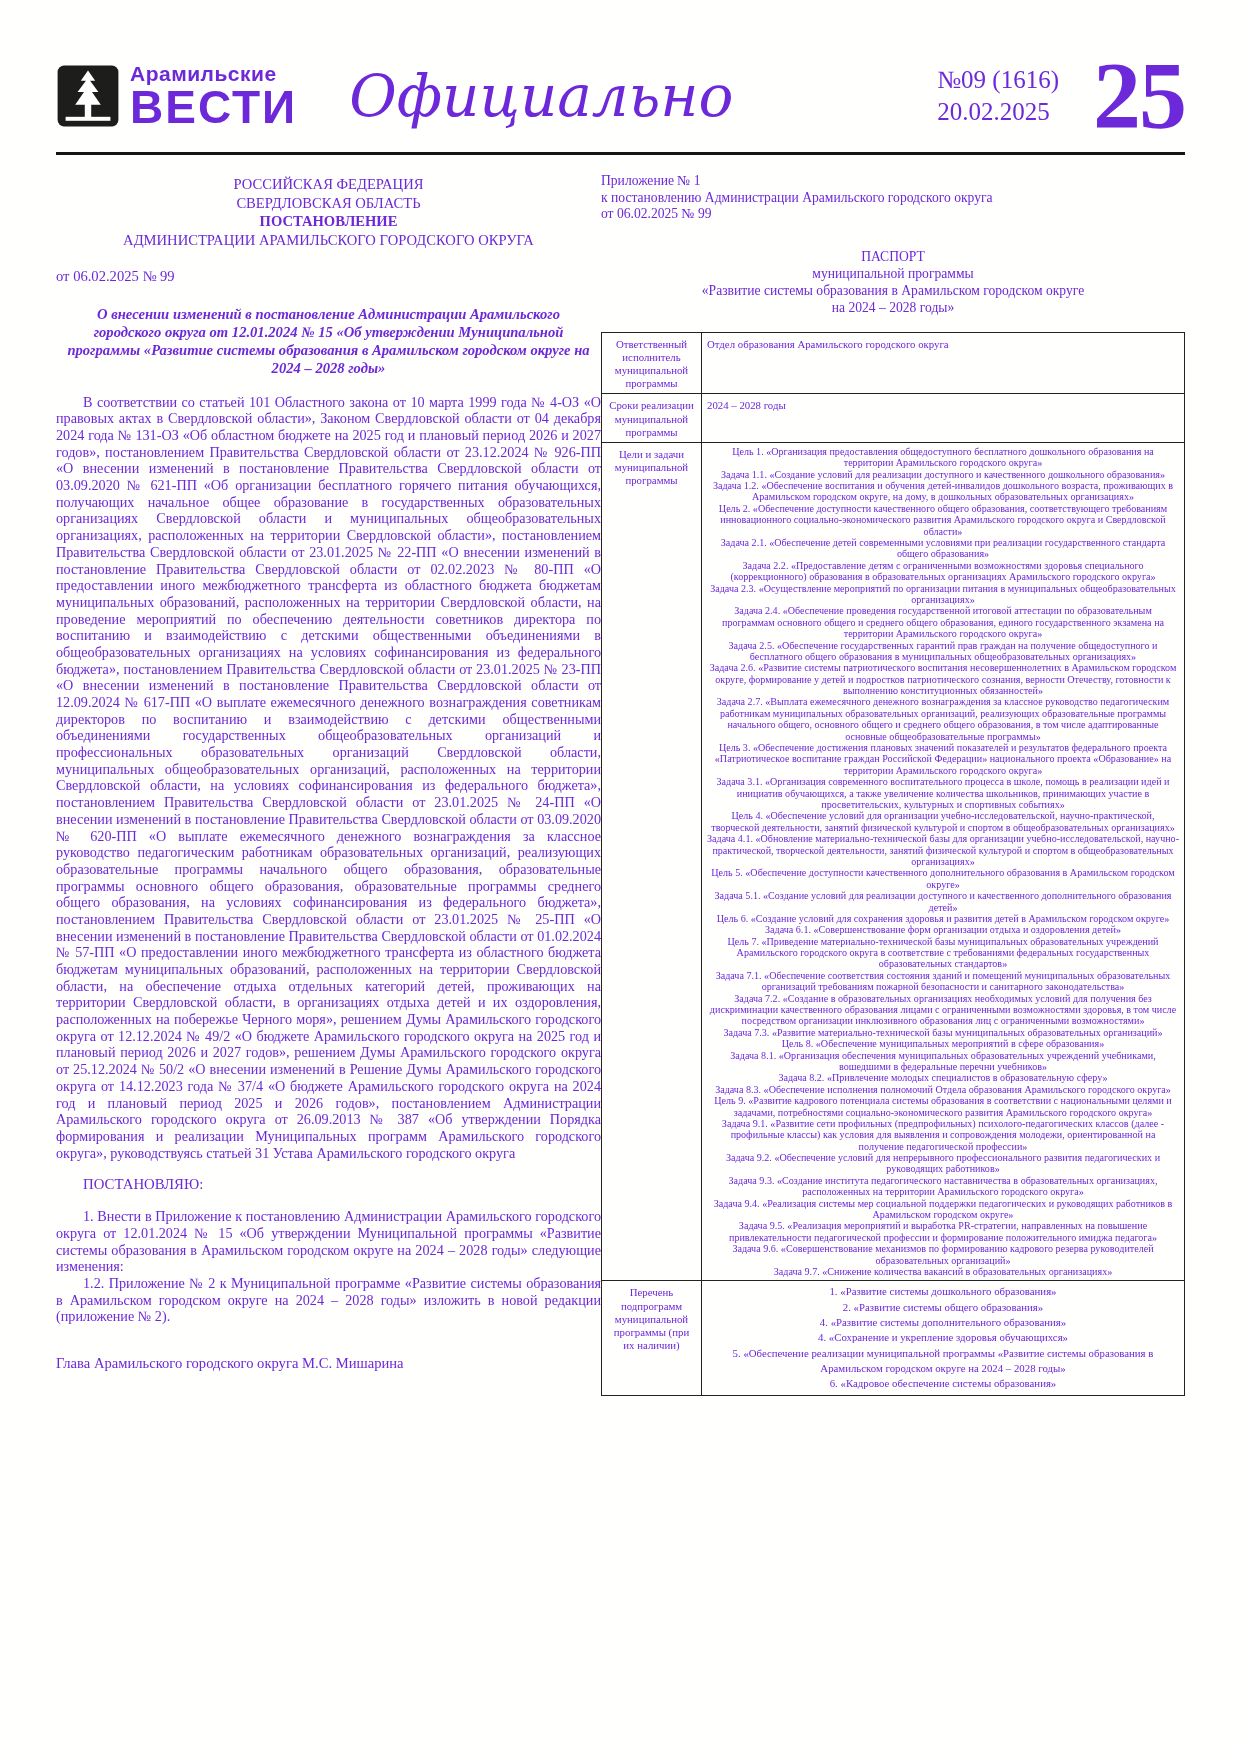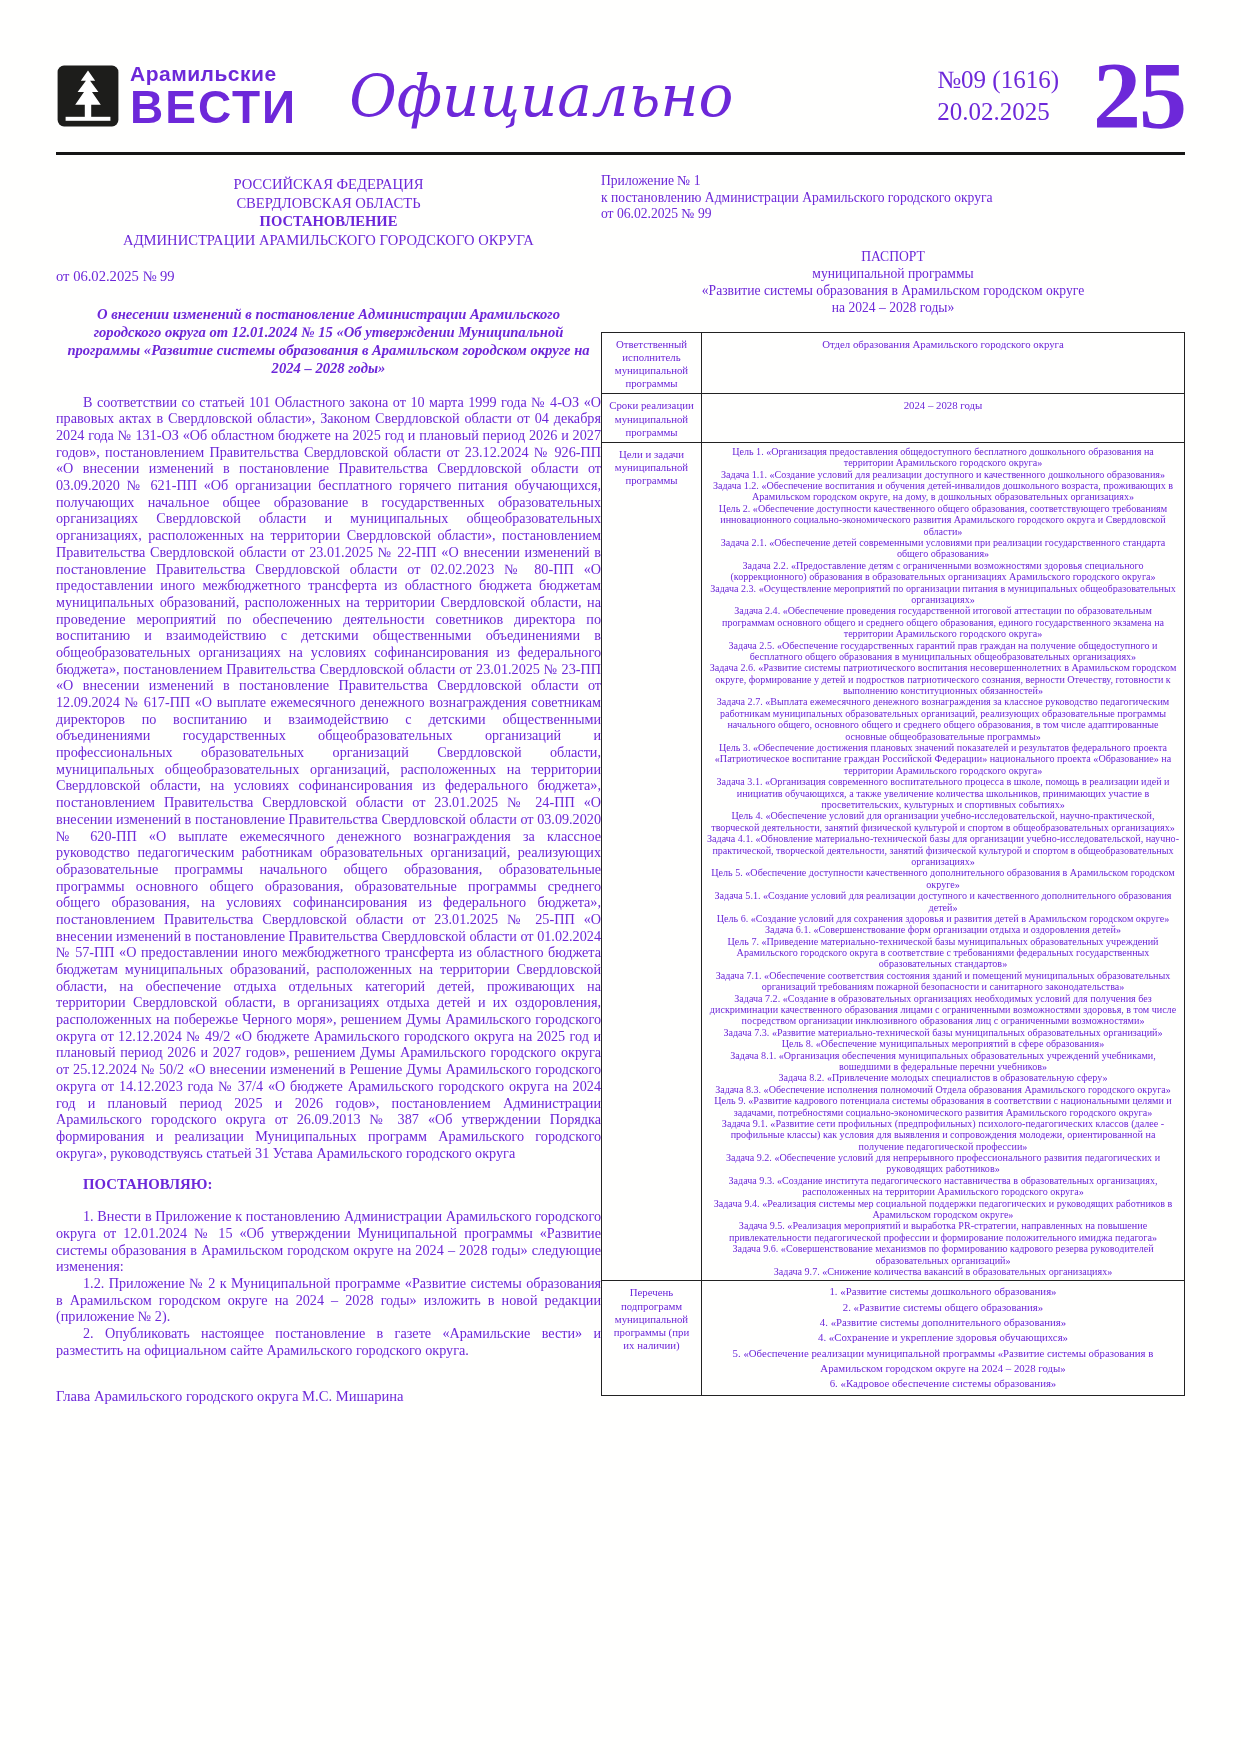--- a/index.html
+++ b/index.html
@@ -25,30 +25,30 @@
   .col-left { width:545px; flex:0 0 545px; }
   .col-right { flex:1; min-width:0; }
   
   .doc-head { text-align:center; font-size:14.6px; line-height:1.28; margin-top:2px; }
   .doc-head .bold { font-weight:700; }
   .doc-date { margin-top:18px; font-size:14.6px; }
   .doc-title { margin-top:20px; padding:0 8px; text-align:center; font-weight:700; font-style:italic; font-size:14.6px; line-height:1.25; }
   .body-par { font-size:14.2px; line-height:1.175; text-align:justify; }
   .indent { text-indent:27px; }
   .preamble { margin-top:16px; }
-  .resolve { margin:15px 0 15px 0; font-weight:700; font-size:14.8px; text-indent:27px; }
+  .resolve { margin:15px 0 15px 0; font-weight:400; font-size:14.8px; text-indent:27px; }
   .decree-items .decree-item { font-size:14.2px; line-height:1.175; text-align:justify; text-indent:27px; }
   .signature { margin-top:30px; font-size:14.6px; }
   
   .annex-ref { text-align:left; font-size:13.6px; line-height:1.22; }
   .passport-head { text-align:center; font-size:13.6px; line-height:1.25; margin-top:26px; }
   .passport-table { width:100%; border-collapse:collapse; margin-top:15px; table-layout:fixed; }
   .passport-table td { border:1px solid #222; vertical-align:top; padding:3px 5px; }
   .passport-table td.th { width:100px; text-align:center; font-size:10.8px; line-height:1.22; padding-top:5px; }
-  .passport-table td.val { text-align:center; font-size:10.8px; line-height:1.22; padding-top:5px; }
+  .passport-table td.val { font-size:10.8px; line-height:1.22; padding-top:5px; }
   .goals-list .goal-item { text-align:center; font-size:10.1px; line-height:1.13; }
   .subs-list .subprogram-item { text-align:center; font-size:10.8px; line-height:1.42; }
 </style>
 </head>
 <body>
 
 <div class="page">
 
   <header class="masthead">
     <div class="brand">
@@ -83,21 +83,20 @@
         <div class="bold">ПОСТАНОВЛЕНИЕ</div>
         <div>АДМИНИСТРАЦИИ АРАМИЛЬСКОГО ГОРОДСКОГО ОКРУГА</div>
       </div>
       <p class="doc-date">от 06.02.2025 № 99</p>
       <p class="doc-title">О внесении изменений в постановление Администрации Арамильского городского округа от 12.01.2024 № 15 «Об утверждении Муниципальной программы «Развитие системы образования в Арамильском городском округе на 2024 – 2028 годы»</p>
       <p class="body-par indent preamble">В соответствии со статьей 101 Областного закона от 10 марта 1999 года № 4-ОЗ «О правовых актах в Свердловской области», Законом Свердловской области от 04 декабря 2024 года № 131-ОЗ «Об областном бюджете на 2025 год и плановый период 2026 и 2027 годов», постановлением Правительства Свердловской области от 23.12.2024 № 926-ПП «О внесении изменений в постановление Правительства Свердловской области от 03.09.2020 № 621-ПП «Об организации бесплатного горячего питания обучающихся, получающих начальное общее образование в государственных образовательных организациях Свердловской области и муниципальных общеобразовательных организациях, расположенных на территории Свердловской области», постановлением Правительства Свердловской области от 23.01.2025 № 22-ПП «О внесении изменений в постановление Правительства Свердловской области от 02.02.2023 № 80-ПП «О предоставлении иного межбюджетного трансферта из областного бюджета бюджетам муниципальных образований, расположенных на территории Свердловской области, на проведение мероприятий по обеспечению деятельности советников директора по воспитанию и взаимодействию с детскими общественными объединениями в общеобразовательных организациях на условиях софинансирования из федерального бюджета», постановлением Правительства Свердловской области от 23.01.2025 № 23-ПП «О внесении изменений в постановление Правительства Свердловской области от 12.09.2024 № 617-ПП «О выплате ежемесячного денежного вознаграждения советникам директоров по воспитанию и взаимодействию с детскими общественными объединениями государственных общеобразовательных организаций и профессиональных образовательных организаций Свердловской области, муниципальных общеобразовательных организаций, расположенных на территории Свердловской области, на условиях софинансирования из федерального бюджета», постановлением Правительства Свердловской области от 23.01.2025 № 24-ПП «О внесении изменений в постановление Правительства Свердловской области от 03.09.2020 № 620-ПП «О выплате ежемесячного денежного вознаграждения за классное руководство педагогическим работникам образовательных организаций, реализующих образовательные программы начального общего образования, образовательные программы основного общего образования, образовательные программы среднего общего образования, на условиях софинансирования из федерального бюджета», постановлением Правительства Свердловской области от 23.01.2025 № 25-ПП «О внесении изменений в постановление Правительства Свердловской области от 01.02.2024 № 57-ПП «О предоставлении иного межбюджетного трансферта из областного бюджета бюджетам муниципальных образований, расположенных на территории Свердловской области, на обеспечение отдыха отдельных категорий детей, проживающих на территории Свердловской области, в организациях отдыха детей и их оздоровления, расположенных на побережье Черного моря», решением Думы Арамильского городского округа от 12.12.2024 № 49/2 «О бюджете Арамильского городского округа на 2025 год и плановый период 2026 и 2027 годов», решением Думы Арамильского городского округа от 25.12.2024 № 50/2 «О внесении изменений в Решение Думы Арамильского городского округа от 14.12.2023 года № 37/4 «О бюджете Арамильского городского округа на 2024 год и плановый период 2025 и 2026 годов», постановлением Администрации Арамильского городского округа от 26.09.2013 № 387 «Об утверждении Порядка формирования и реализации Муниципальных программ Арамильского городского округа», руководствуясь статьей 31 Устава Арамильского городского округа</p>
       <p class="resolve">ПОСТАНОВЛЯЮ:</p>
       <div class="decree-items">
           <div class="decree-item">1. Внести в Приложение к постановлению Администрации Арамильского городского округа от 12.01.2024 № 15 «Об утверждении Муниципальной программы «Развитие системы образования в Арамильском городском округе на 2024 – 2028 годы» следующие изменения:</div>
           <div class="decree-item">1.2. Приложение № 2 к Муниципальной программе «Развитие системы образования в Арамильском городском округе на 2024 – 2028 годы» изложить в новой редакции (приложение № 2).</div>
-          <div class="decree-item">2. Опубликовать настоящее постановление в газете «Арамильские вести» и разместить на официальном сайте Арамильского городского округа.</div>
         </div>
       <p class="signature">Глава Арамильского городского округа М.С. Мишарина</p>
     </section>
 
     <section class="col-right">
       <div class="annex-ref">
         <div>Приложение № 1</div>
         <div>к постановлению Администрации Арамильского городского округа</div>
         <div>от 06.02.2025 № 99</div>
       </div>

